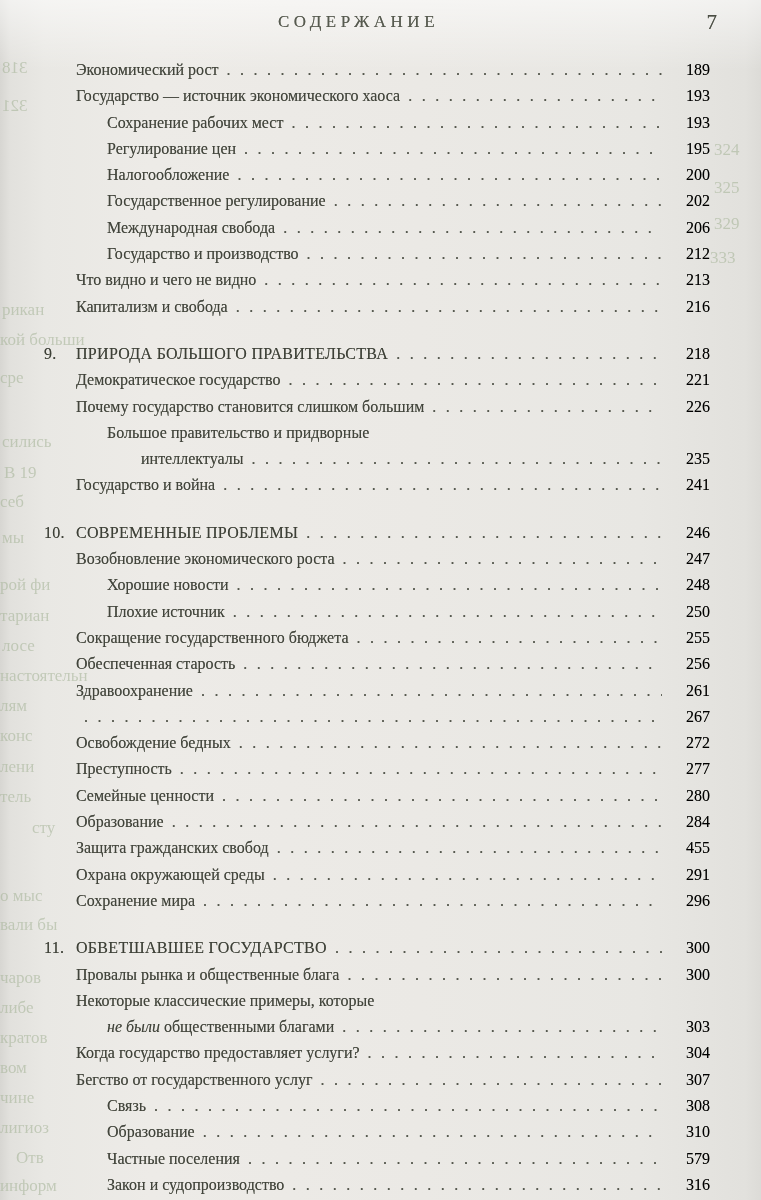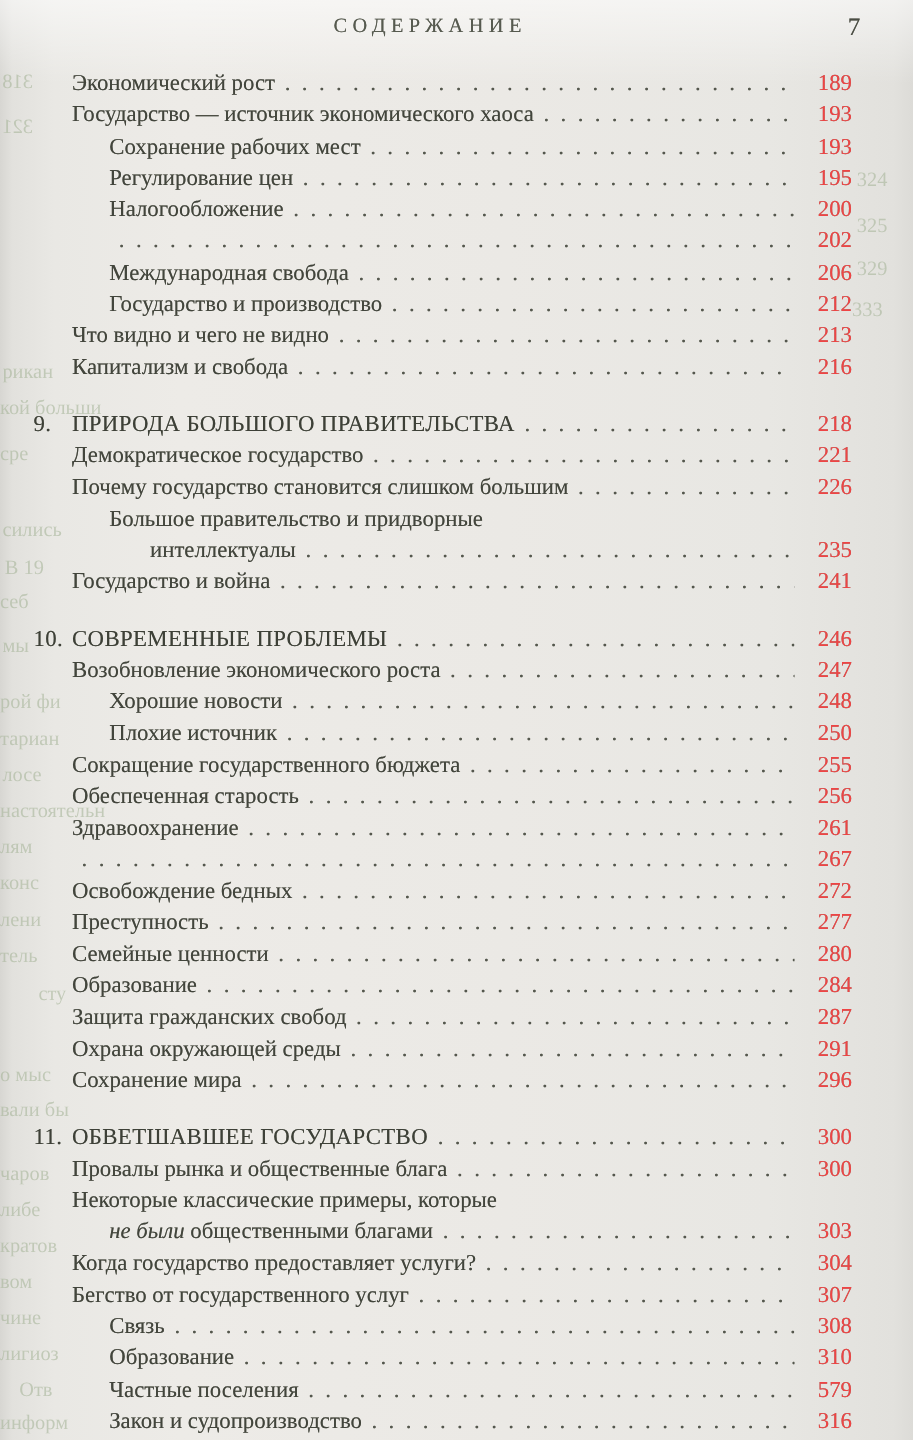--- a/index.html
+++ b/index.html
@@ -17,38 +17,38 @@
   .header{position:absolute;top:12px;left:0;right:0;height:28px;}
   .header .title{
     position:absolute;left:0;right:44px;text-align:center;
     font-size:17px;letter-spacing:4.5px;color:#565a4f;font-weight:500;
   }
   .header .folio{
     position:absolute;right:44px;top:-2px;font-size:21px;color:#4a4d43;
   }
 
   
-  .toc{position:absolute;top:57px;left:0;right:0;font-size:19px;}
+  .toc{position:absolute;top:57px;left:0;right:0;font-size:16px;padding-left:16px;}
   .row{display:flex;align-items:baseline;line-height:26.3px;padding-right:51px;}
   .row.gap{margin-top:21px;}
   .ind-c{padding-left:28px;}
   .ind-1{padding-left:60px;}
   .ind-2{padding-left:91px;}
   .ind-3{padding-left:125px;}
   .num{flex:none;width:32px;}
   .label{white-space:nowrap;}
   .label i{font-style:italic;}
   .chapter-row .label, .chapter-row .num{color:#3d4037;letter-spacing:.3px;}
   .leader{
     flex:1 1 auto;overflow:hidden;white-space:nowrap;
     margin:0 2px 0 8px;letter-spacing:9.5px;color:#54574d;
     min-width:0;
   }
   .leader::after{content:"..............................................................";}
-  .page{flex:none;min-width:46px;text-align:right;color:#ef4444;}
+  .page{flex:none;min-width:46px;text-align:right;color:#000000;}
 
   
   .ghosts{position:absolute;inset:0;pointer-events:none;}
   .ghost{
     position:absolute;font-size:17px;color:#a3b295;opacity:.55;
     filter:blur(.6px);white-space:nowrap;
   }
   .ghost.mirror{transform:scaleX(-1);}
 </style>
 </head>
@@ -114,20 +114,21 @@
       <span class="label">Регулирование цен</span>
       <span class="leader"></span>
       <span class="page">195</span>
     </div>
     <div class="row ind-2">
       <span class="label">Налогообложение</span>
       <span class="leader"></span>
       <span class="page">200</span>
     </div>
     <div class="row ind-2">
+      <span class="label">Государственное регулирование</span>
       <span class="leader"></span>
       <span class="page">202</span>
     </div>
     <div class="row ind-2">
       <span class="label">Международная свобода</span>
       <span class="leader"></span>
       <span class="page">206</span>
     </div>
     <div class="row ind-2">
       <span class="label">Государство и производство</span>
@@ -229,21 +230,21 @@
       <span class="page">280</span>
     </div>
     <div class="row ind-1">
       <span class="label">Образование</span>
       <span class="leader"></span>
       <span class="page">284</span>
     </div>
     <div class="row ind-1">
       <span class="label">Защита гражданских свобод</span>
       <span class="leader"></span>
-      <span class="page">287</span>
+      <span class="page">455</span>
     </div>
     <div class="row ind-1">
       <span class="label">Охрана окружающей среды</span>
       <span class="leader"></span>
       <span class="page">291</span>
     </div>
     <div class="row ind-1">
       <span class="label">Сохранение мира</span>
       <span class="leader"></span>
       <span class="page">296</span>

